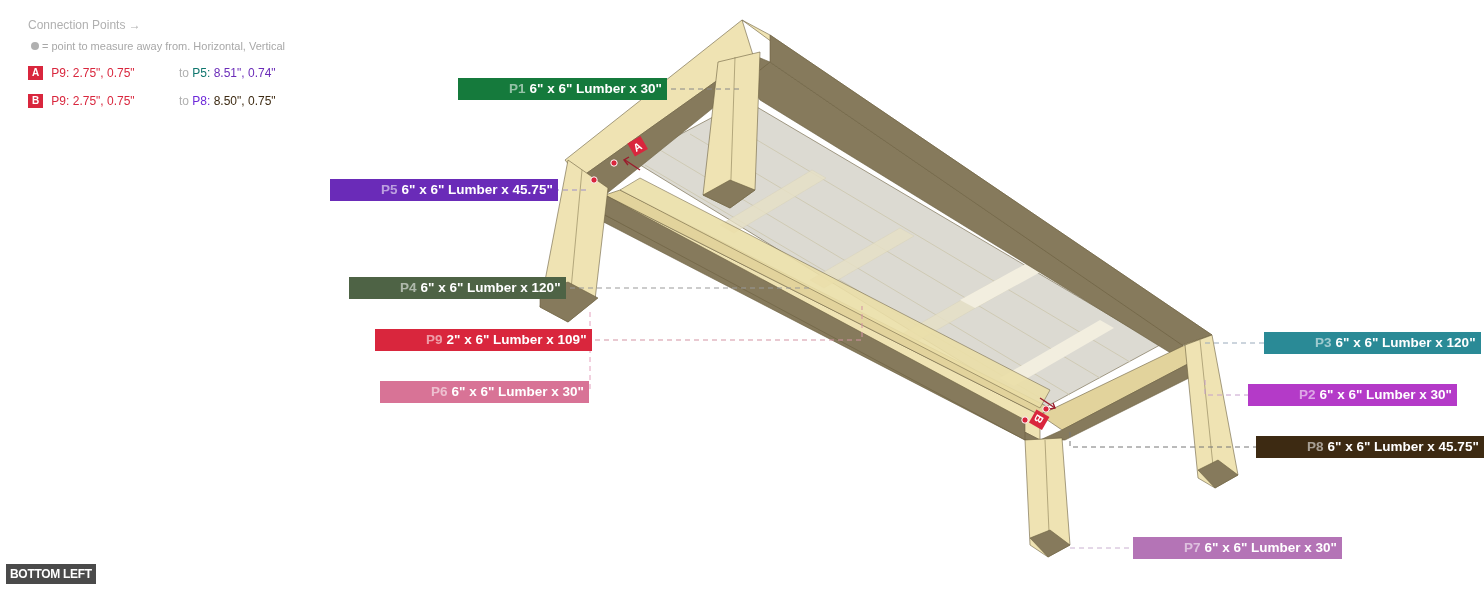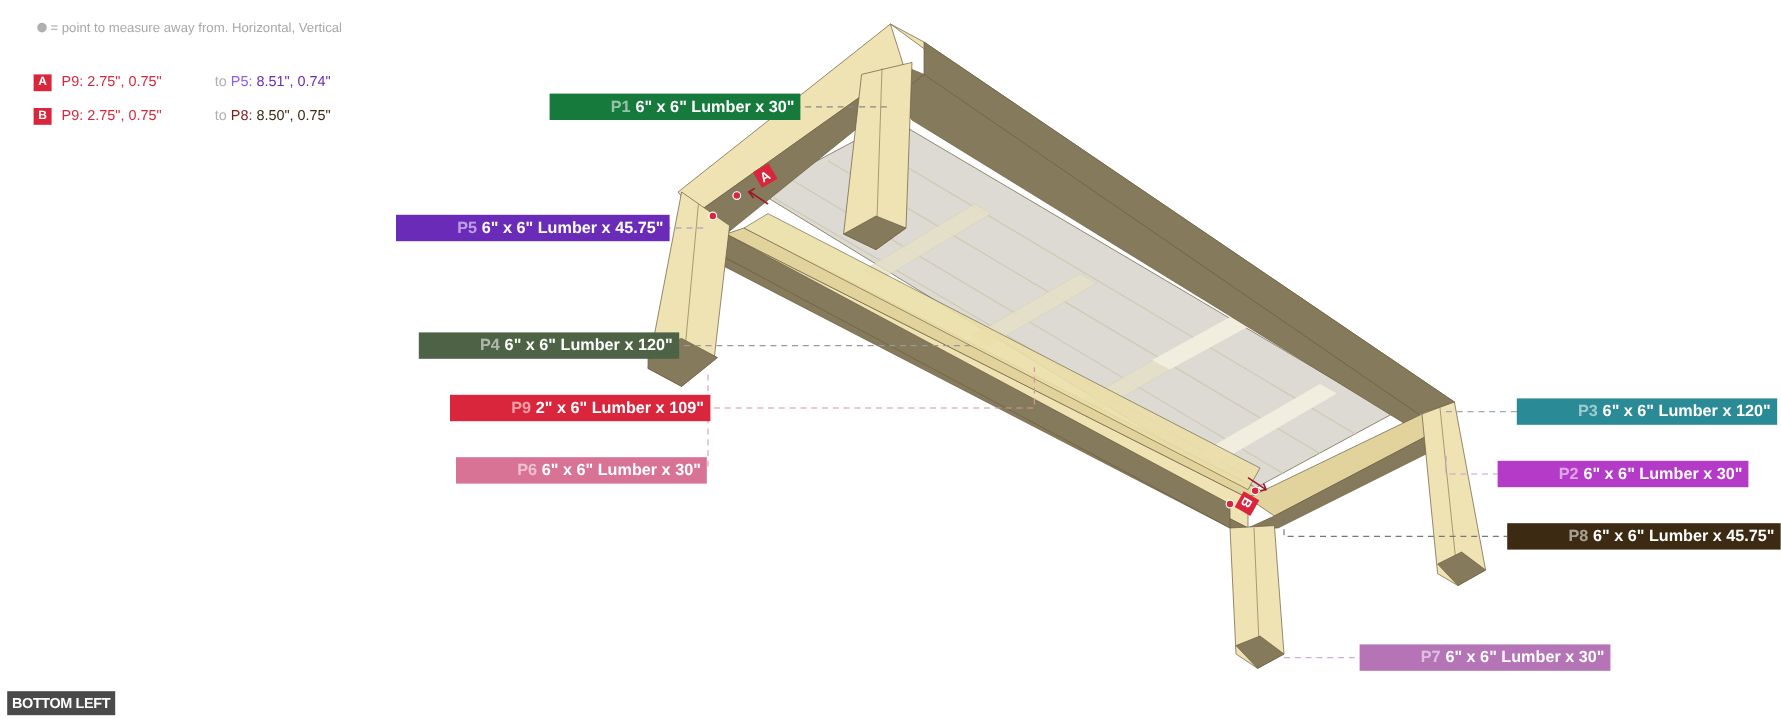--- a/index.html
+++ b/index.html
@@ -1,48 +1,49 @@
 <!DOCTYPE html>
 <html><head>
 <meta charset="utf-8">
 <style>
   html, body { margin:0; padding:0; background:#ffffff; }
   body { width:1484px; height:601px; position:relative; overflow:hidden; font-family:"Liberation Sans", sans-serif; }
   #legend { position:absolute; left:28px; top:18px; }
   .lg-title { color:#b0b0b0; font-size:12px; margin-bottom:8px; }
-  .lg-sub { color:#a8a8a8; font-size:11px; margin-bottom:30px; padding-left:3px; }
+  .lg-sub { color:#a8a8a8; font-size:11px; margin-bottom:13px; padding-left:3px; }
   .lg-sub .dot { display:inline-block; width:8px; height:8px; background:#b0b0b0; border-radius:50%; margin-right:3px; vertical-align:0px; }
   .lg-row { font-size:12px; margin-bottom:12px; height:16px; line-height:16px; }
   .lg-badge { display:inline-block; width:15px; height:14px; line-height:14px; text-align:center; background:#d9263d; color:#fff; font-weight:bold; font-size:10px; margin-right:5px; vertical-align:1px; }
   .lg-to { color:#b0b0b0;padding-left:41px; }
   .lg-bold { font-weight:normal; }
   #drawing { position:absolute; left:0; top:0; }
   .part-label { position:absolute; height:22px; line-height:22px; padding:0 5px; color:#fff; font-weight:bold; font-size:13.5px; white-space:nowrap; box-sizing:border-box; }
   .part-label .pid { opacity:0.55; margin-right:4px;padding-left:46px; }
-  #view-label { position:absolute; left:6px; top:576px; background:#4a4a4a; color:#fff; font-weight:bold; font-size:12px; padding:3px 4px; letter-spacing:-0.3px; }
+  #view-label { position:absolute; left:6px; top:564px; background:#4a4a4a; color:#fff; font-weight:bold; font-size:12px; padding:3px 4px; letter-spacing:-0.3px; }
 </style>
 </head>
 <body>
 
 <div id="legend">
+  <div class="lg-title">Connection Points →</div>
   <div class="lg-sub"><span class="dot"></span><span>= point to measure away from. Horizontal, Vertical</span></div>
   <div class="lg-row">
     <span class="lg-badge">A</span>
     <span class="lg-bold" style="color:#d9263d">P9:</span>
     <span style="color:#d9263d">2.75", 0.75"</span>
     <span class="lg-to">to</span>
-    <span class="lg-bold" style="color:#8b5cf6">P5:</span>
+    <span class="lg-bold" style="color:#0f766e">P5:</span>
     <span style="color:#6a2bb8">8.51", 0.74"</span>
   </div>
   <div class="lg-row">
     <span class="lg-badge">B</span>
     <span class="lg-bold" style="color:#d9263d">P9:</span>
     <span style="color:#d9263d">2.75", 0.75"</span>
     <span class="lg-to">to</span>
-    <span class="lg-bold" style="color:#7f1d1d">P8:</span>
+    <span class="lg-bold" style="color:#6d28d9">P8:</span>
     <span style="color:#3d2a12">8.50", 0.75"</span>
   </div>
 </div>
 
 <svg id="drawing" width="1484" height="601" viewBox="0 0 1484 601">
   <g stroke="#6b5f40" stroke-width="0.6" stroke-linejoin="round">
 
     <polygon points="632,160 745,100 1160,345 1040,410" fill="#dcdad2"></polygon>
 
     <g stroke="#cfcab4" stroke-width="1">

